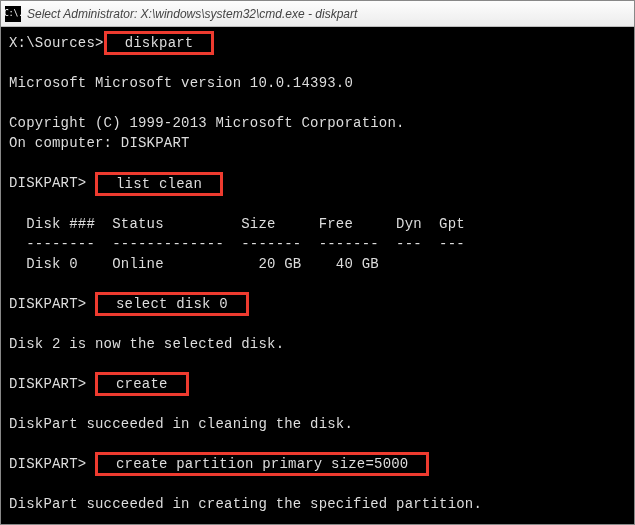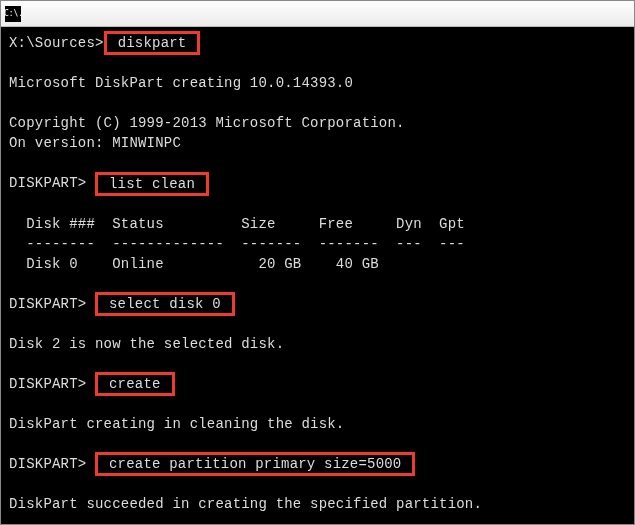--- a/index.html
+++ b/index.html
@@ -48,55 +48,56 @@
       background: #000;
       color: #ddd;
       padding: 6px 4px 4px 8px;
       white-space: pre;
       line-height: 20px;
       overflow: hidden;
       letter-spacing: 0.2px;
     }
     .hl {
       border: 3px solid #ee3b2f;
-      padding: 0 11px;
+      padding: 0 18px;
       display: inline-block;
       line-height: 18px;
       margin-top: -2px;
       margin-bottom: -2px;
       vertical-align: middle;
     }
   </style>
 </head>
 <body>
 
 <div class="titlebar">
   <span class="icon">C:\.</span>
+  <span>Select Administrator: X:\windows\system32\cmd.exe - diskpart</span>
 </div>
 
 <div class="terminal"><span>X:\Sources&gt;</span><span class="hl">diskpart</span>
 <span></span>
-<span>Microsoft DiskPart creating 10.0.14393.0</span>
+<span>Microsoft Microsoft version 10.0.14393.0</span>
 <span></span>
 <span>Copyright (C) 1999-2013 Microsoft Corporation.</span>
-<span>On version: MINWINPC</span>
+<span>On computer: DISKPART</span>
 <span></span>
 <span>DISKPART&gt; </span><span class="hl">list clean</span>
 <span></span>
 <span>  Disk ###  Status         Size     Free     Dyn  Gpt</span>
 <span>  --------  -------------  -------  -------  ---  ---</span>
 <span>  Disk 0    Online           20 GB    40 GB</span>
 <span></span>
 <span>DISKPART&gt; </span><span class="hl">select disk 0</span>
 <span></span>
 <span>Disk 2 is now the selected disk.</span>
 <span></span>
 <span>DISKPART&gt; </span><span class="hl">create</span>
 <span></span>
-<span>DiskPart creating in cleaning the disk.</span>
+<span>DiskPart succeeded in cleaning the disk.</span>
 <span></span>
 <span>DISKPART&gt; </span><span class="hl">create partition primary size=5000</span>
 <span></span>
 <span>DiskPart succeeded in creating the specified partition.</span>
 <span></span>
 
 <span></span>
 
 <span></span>
 </div>

